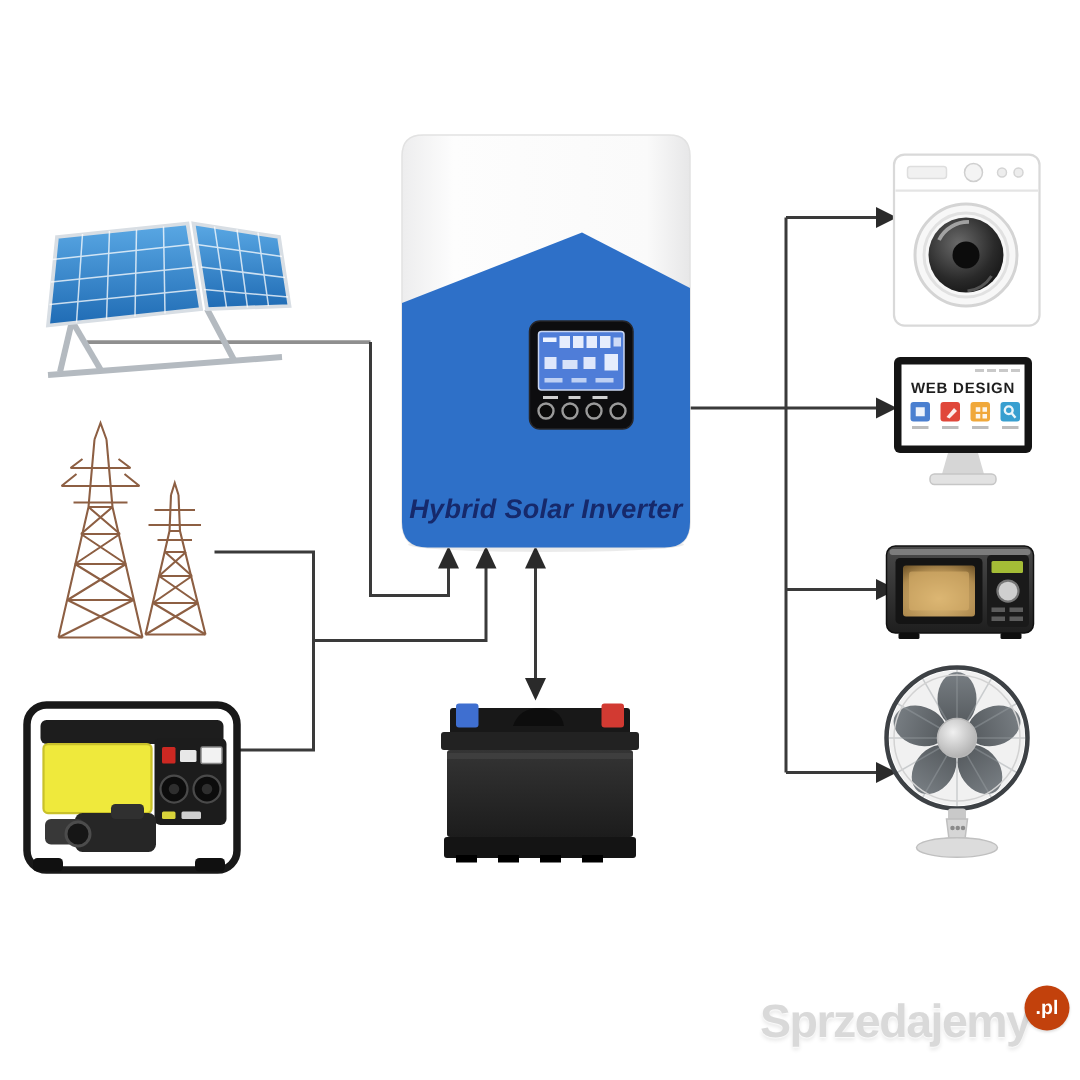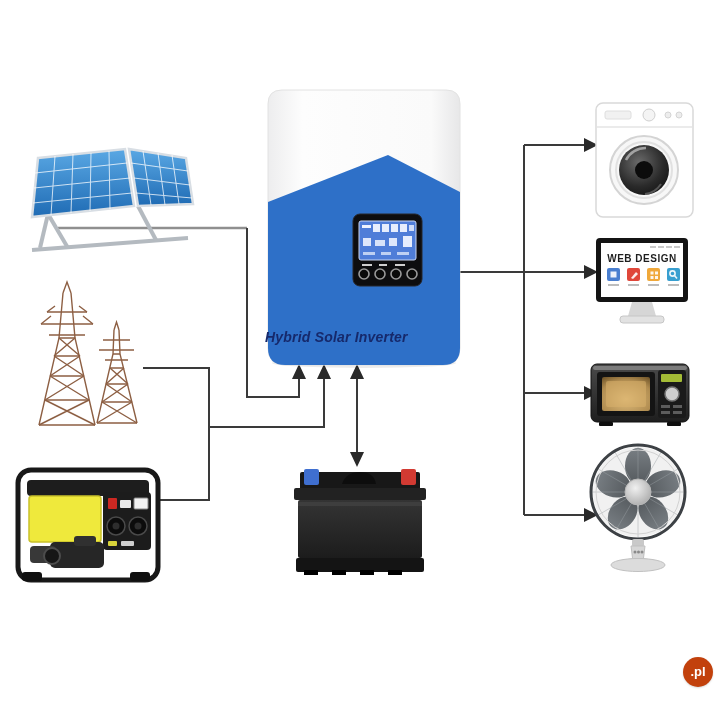--- a/index.html
+++ b/index.html
@@ -1,22 +1,22 @@
 <!DOCTYPE html>
 <html><head>
 <meta charset="utf-8">
 <style>
   html,body{margin:0;padding:0;background:#fff;}
   #stage{position:relative;width:720px;height:720px;background:#ffffff;overflow:hidden;
          font-family:"Liberation Sans", sans-serif;}
   .comp{position:absolute;}
   .comp svg{display:block;}
   #overlay{position:absolute;left:0;top:0;}
-  .inverter-label{position:absolute;left:0;right:0;top:243px;text-align:left;
-    font-style:italic;font-weight:bold;font-size:14px;letter-spacing:.2px;color:#16296b;}
+  .inverter-label{position:absolute;left:0;right:0;top:243px;text-align:center;
+    font-style:italic;font-weight:bold;font-size:18px;letter-spacing:.2px;color:#16296b;}
   .watermark{position:absolute;left:500px;top:655px;width:215px;height:55px;}
   .wm-text{position:absolute;right:28px;top:8px;font-size:31px;font-weight:bold;
     color:#d9d9d9;text-shadow:0 1px 1px rgba(255,255,255,.9),0 2px 3px rgba(0,0,0,.10);
     letter-spacing:-1px;}
   .wm-badge{position:absolute;right:2px;top:2px;width:30px;height:30px;border-radius:50%;
     background:#c2410c;color:#fff;font-weight:bold;font-size:13px;line-height:30px;
     text-align:center;box-shadow:0 1px 2px rgba(0,0,0,.15);}
 </style>
 </head>
 <body>
@@ -361,16 +361,17 @@
         <circle cx="50" cy="114" r="1.5" fill="#8a8a8a"></circle>
           <circle cx="53.5" cy="114" r="1.5" fill="#8a8a8a"></circle>
         <circle cx="57" cy="114" r="1.5" fill="#8a8a8a"></circle>
         <ellipse cx="53" cy="123" rx="14" ry="3" fill="#c4c4c4"></ellipse>
         <ellipse cx="53" cy="127" rx="27" ry="6.5" fill="#dcdcdc" stroke="#c0c0c0"></ellipse>
       </g>
     </svg>
   </div>
 
   <div class="watermark">
+    <span class="wm-text">Sprzedajemy</span>
     <span class="wm-badge">.pl</span>
   </div>
 
 </div>
 
 </body></html>

